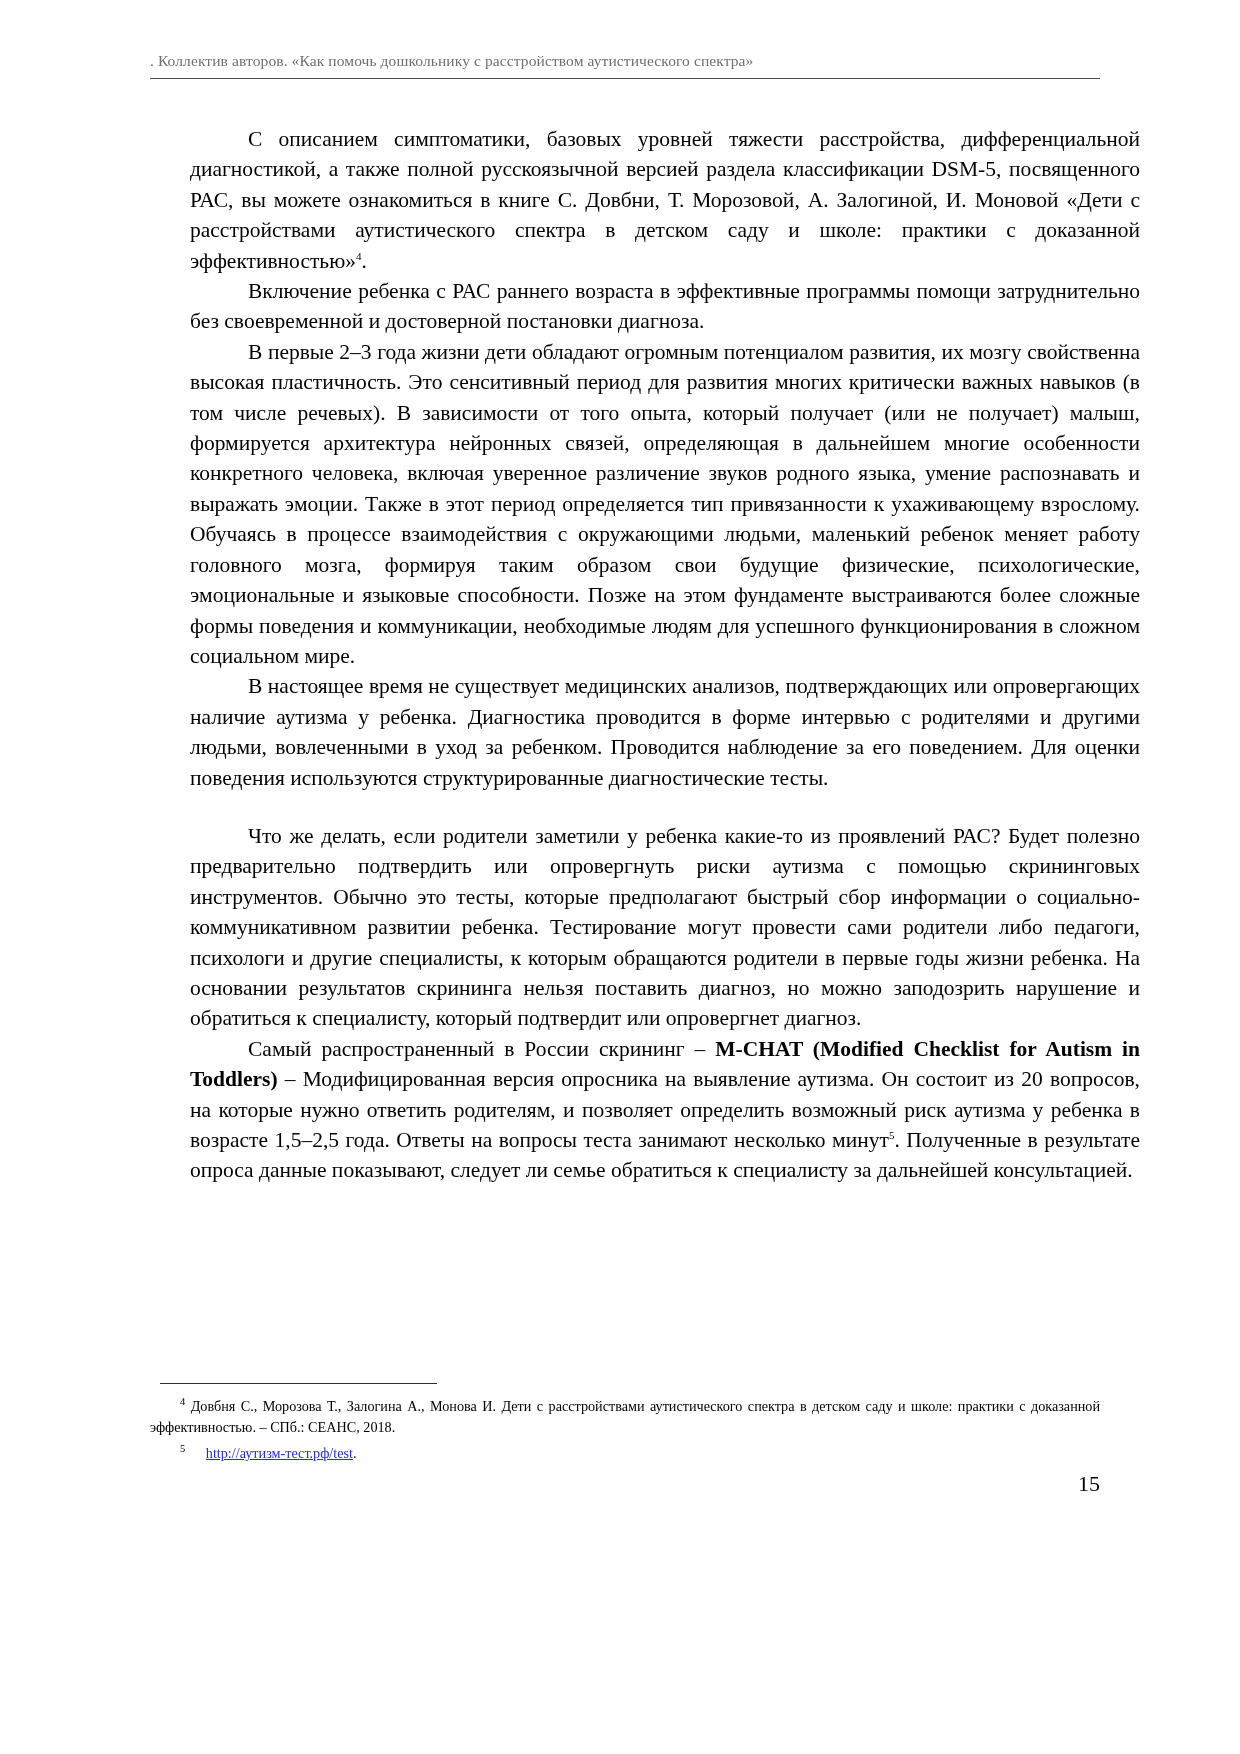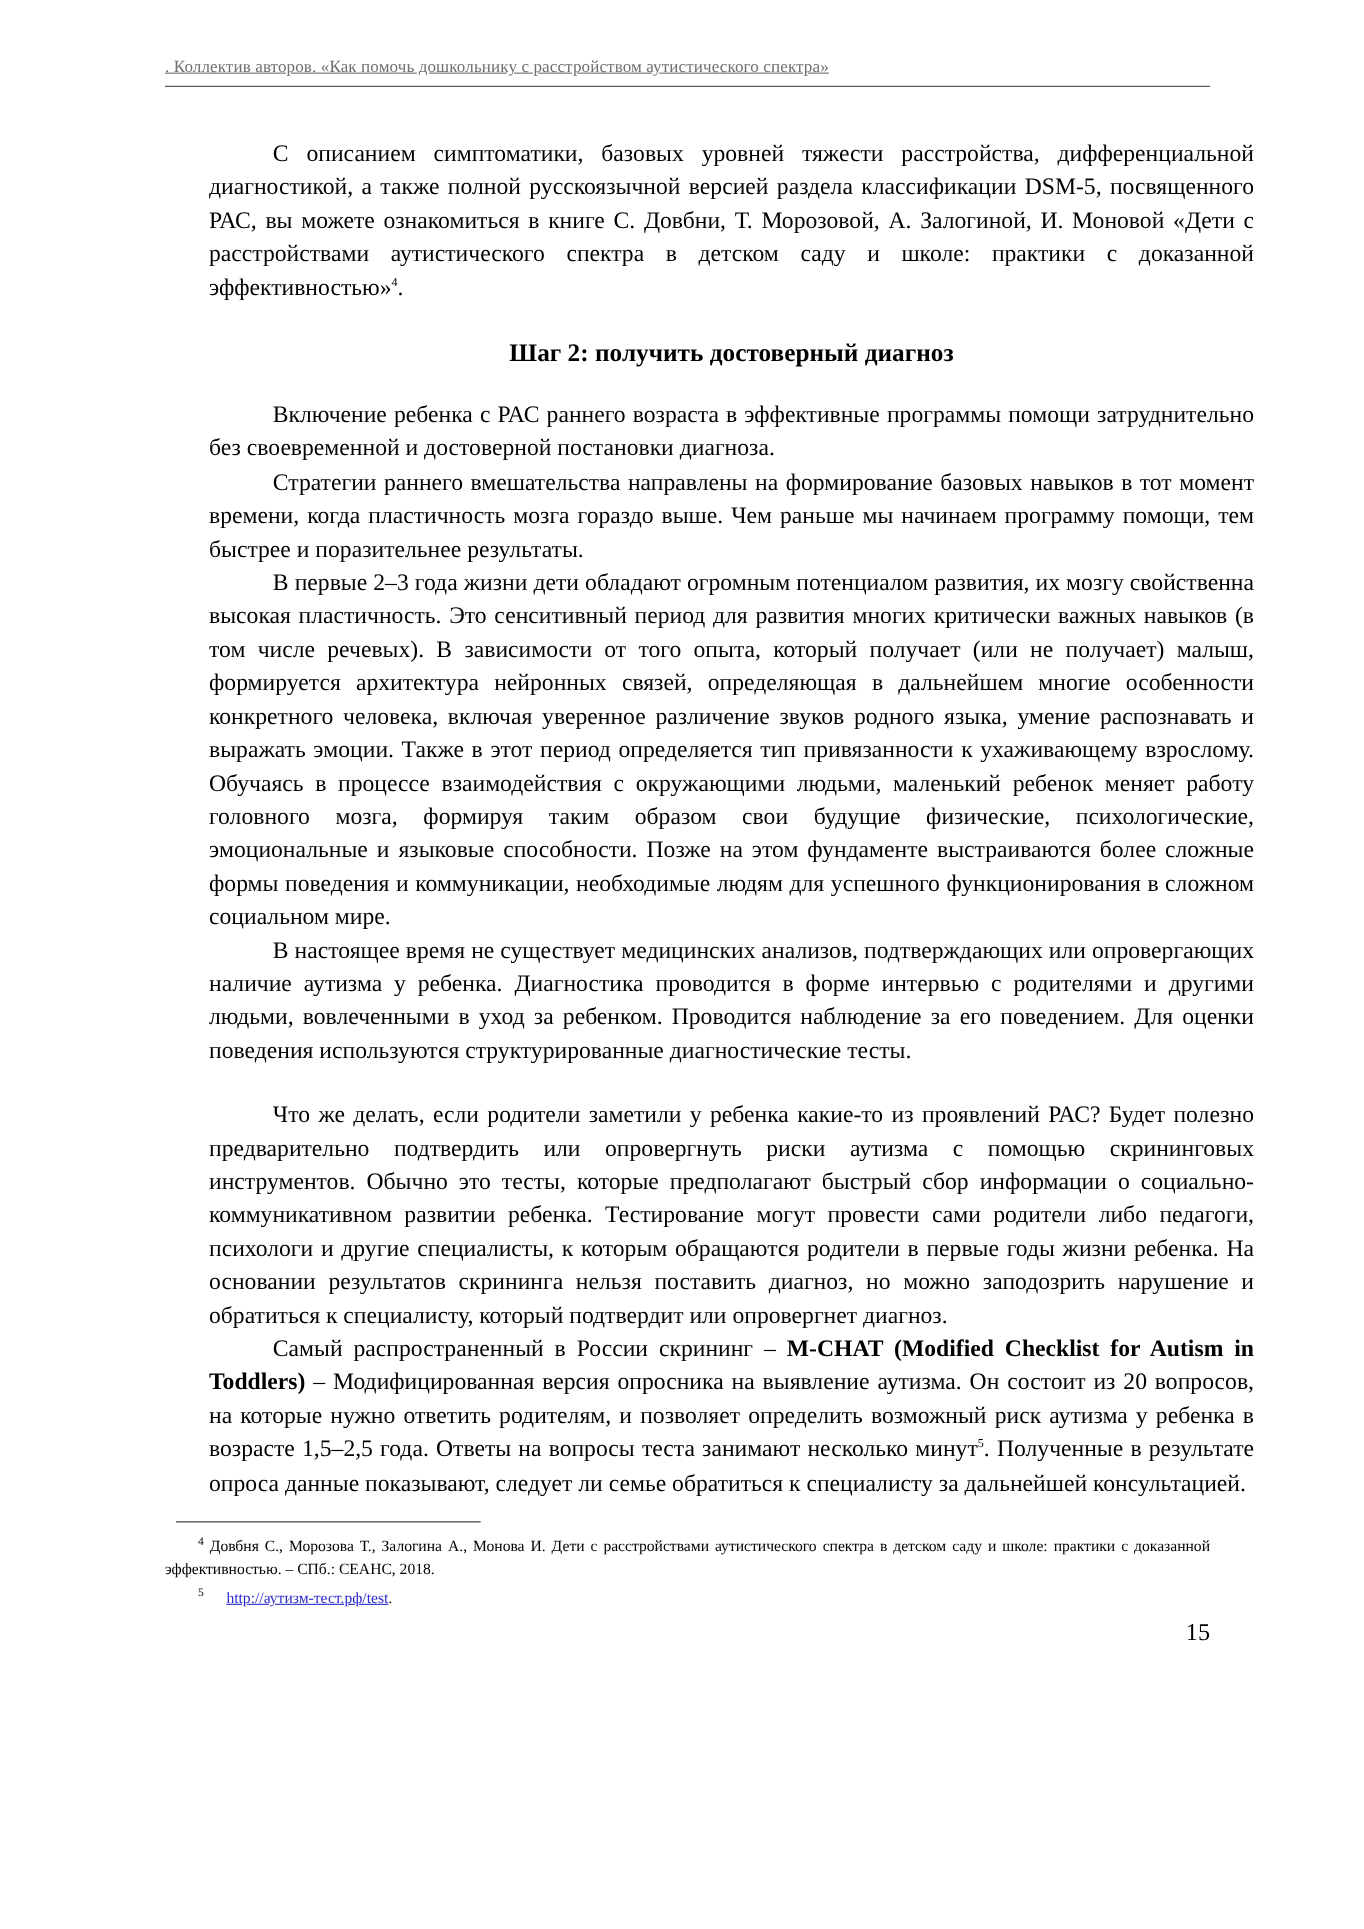--- a/index.html
+++ b/index.html
@@ -22,21 +22,20 @@
   
   .runhead {
     position: absolute;
     left: 150px;
     top: 52px;
     width: 950px;
     font-size: 15.5px;
     color: #6f6f6f;
     letter-spacing: 0.1px;
     white-space: nowrap;
-    text-decoration: underline;
   }
   .runhead-rule {
     position: absolute;
     left: 150px;
     top: 78px;
     width: 950px;
     height: 1px;
     background: #4a4a4a;
   }
 
@@ -125,24 +124,22 @@
 
 <div class="page">
 
   <div class="runhead">.  Коллектив авторов.  «Как помочь дошкольнику с расстройством аутистического спектра»</div>
   <div class="runhead-rule"></div>
 
   <div class="col">
 
     <p class="body"><span>С описанием симптоматики, базовых уровней тяжести расстройства, дифференциальной диагностикой, а также полной русскоязычной версией раздела классификации DSM-5, посвященного РАС, вы можете ознакомиться в книге С. Довбни, Т. Морозовой, А. Залогиной, И. Моновой «Дети с расстройствами аутистического спектра в детском саду и школе: практики с доказанной эффективностью»</span><sup class="fnref">4</sup><span>.</span></p>
 
-    <h2 class="step-heading">Шаг 2: получить достоверный диагноз</h2>
 
     <p class="body">Включение ребенка с РАС раннего возраста в эффективные программы помощи затруднительно без своевременной и достоверной постановки диагноза.</p>
-    <p class="body">Стратегии раннего вмешательства направлены на формирование базовых навыков в тот момент времени, когда пластичность мозга гораздо выше. Чем раньше мы начинаем программу помощи, тем быстрее и поразительнее результаты.</p>
     <p class="body">В первые 2–3 года жизни дети обладают огромным потенциалом развития, их мозгу свойственна высокая пластичность. Это сенситивный период для развития многих критически важных навыков (в том числе речевых). В зависимости от того опыта, который получает (или не получает) малыш, формируется архитектура нейронных связей, определяющая в дальнейшем многие особенности конкретного человека, включая уверенное различение звуков родного языка, умение распознавать и выражать эмоции. Также в этот период определяется тип привязанности к ухаживающему взрослому. Обучаясь в процессе взаимодействия с окружающими людьми, маленький ребенок меняет работу головного мозга, формируя таким образом свои будущие физические, психологические, эмоциональные и языковые способности. Позже на этом фундаменте выстраиваются более сложные формы поведения и коммуникации, необходимые людям для успешного функционирования в сложном социальном мире.</p>
     <p class="body">В настоящее время не существует медицинских анализов, подтверждающих или опровергающих наличие аутизма у ребенка. Диагностика проводится в форме интервью с родителями и другими людьми, вовлеченными в уход за ребенком. Проводится наблюдение за его поведением. Для оценки поведения используются структурированные диагностические тесты.</p>
 
     <div class="gap-md"></div>
 
     <p class="body">Что же делать, если родители заметили у ребенка какие-то из проявлений РАС? Будет полезно предварительно подтвердить или опровергнуть риски аутизма с помощью скрининговых инструментов. Обычно это тесты, которые предполагают быстрый сбор информации о социально-коммуникативном развитии ребенка. Тестирование могут провести сами родители либо педагоги, психологи и другие специалисты, к которым обращаются родители в первые годы жизни ребенка. На основании результатов скрининга нельзя поставить диагноз, но можно заподозрить нарушение и обратиться к специалисту, который подтвердит или опровергнет диагноз.</p>
 
     <p class="body"><span>Самый распространенный в России скрининг – </span><b>M-CHAT (Modified Checklist for Autism in Toddlers)</b><span> – Модифицированная версия опросника на выявление аутизма. Он состоит из 20 вопросов, на которые нужно ответить родителям, и позволяет определить возможный риск аутизма у ребенка в возрасте 1,5–2,5 года. Ответы на вопросы теста занимают несколько минут</span><sup class="fnref">5</sup><span>. Полученные в результате опроса данные показывают, следует ли семье обратиться к специалисту за дальнейшей консультацией.</span></p>
 
   </div>

